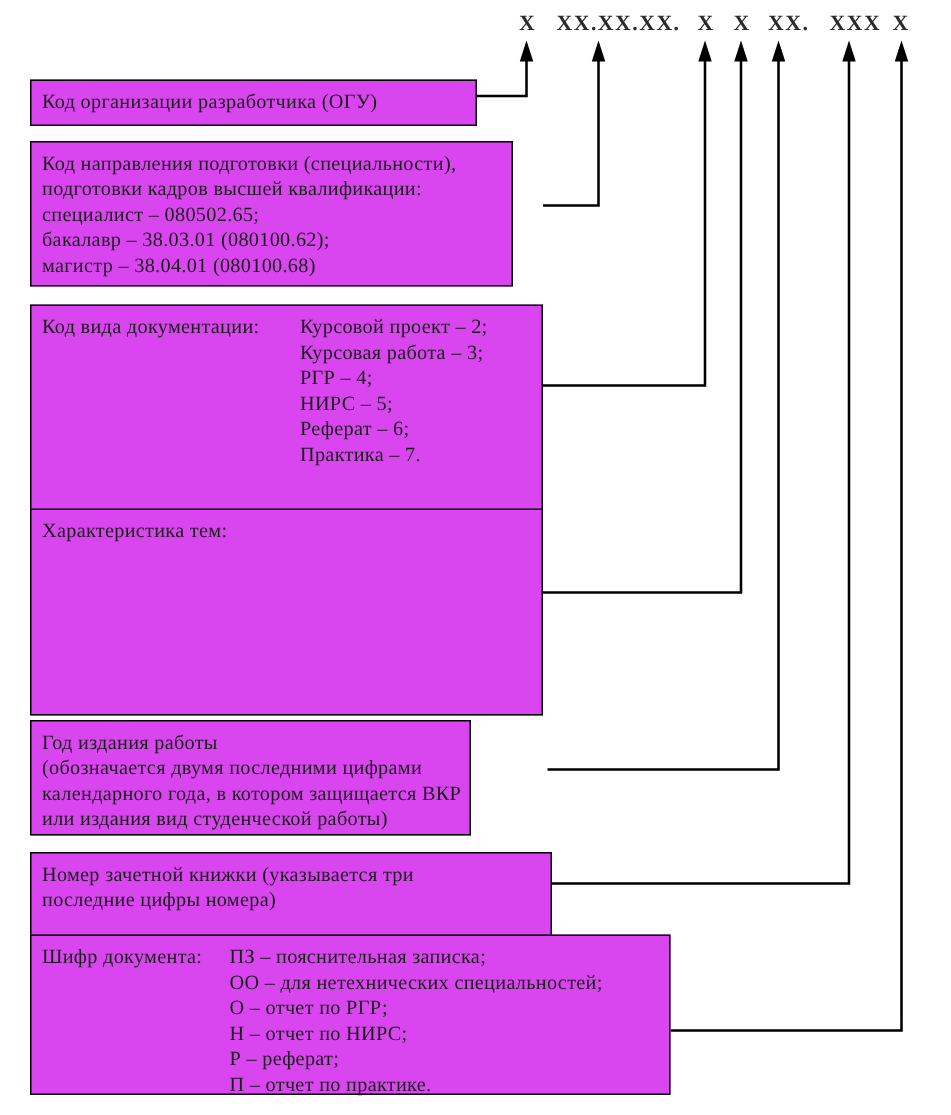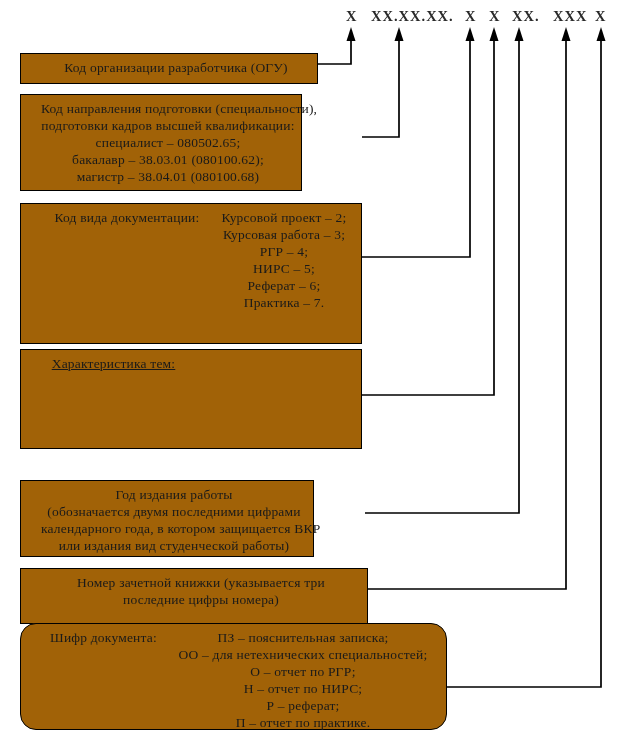--- a/index.html
+++ b/index.html
@@ -37,40 +37,39 @@
     stroke-width: 1.7;
   }
   svg.connectors polygon {
     fill: #000000;
     stroke: none;
   }
   .box {
     position: absolute;
     box-sizing: border-box;
     border: 1px solid #000000;
-    background: #a16207;
+    background: #d946ef;
     font-size: 13.5px;
     line-height: 17px;
     letter-spacing: 0.2px;
-    padding: 5px 6px 4px 20px;
-    text-align: center;
+    padding: 5px 6px 4px 7px;
   }
   .box .line { white-space: nowrap; }
   .box.hang { display: flex; align-items: flex-start; }
   .box.hang .hang-label { flex: 0 0 auto; white-space: nowrap; }
   .box.hang .hang-items { flex: 1 1 auto; }
   .box.hang .hang-items .line { white-space: nowrap; }
   
   .box-org       { left: 20px; top: 53px;  width: 298px; height: 31px; }
-  .box-specialty { left: 20px; top: 94px;  width: 282px; height: 97px; }
+  .box-specialty { left: 20px; top: 94px;  width: 322px; height: 97px; }
   .box-doctype   { left: 20px; top: 203px; width: 342px; height: 141px; }
-  .box-theme     { left: 20px; top: 349px; width: 342px; height: 100px; text-decoration: underline; }
+  .box-theme     { left: 20px; top: 339px; width: 342px; height: 138px; }
   .box-year      { left: 20px; top: 480px; width: 294px; height: 77px; }
   .box-gradebook { left: 20px; top: 568px; width: 348px; height: 56px; }
-  .box-cipher    { left: 20px; top: 623px; width: 427px; height: 107px; border-radius: 16px; }
+  .box-cipher    { left: 20px; top: 623px; width: 427px; height: 107px; }
   .box-doctype .hang-label { width: 172px; }
   .box-theme   .hang-label { width: 145px; }
   .box-cipher  .hang-label { width: 125px; }
 </style>
 </head>
 <body>
 
 <div class="stage">
 
   <span class="code-group" style="left:346px">X</span>

